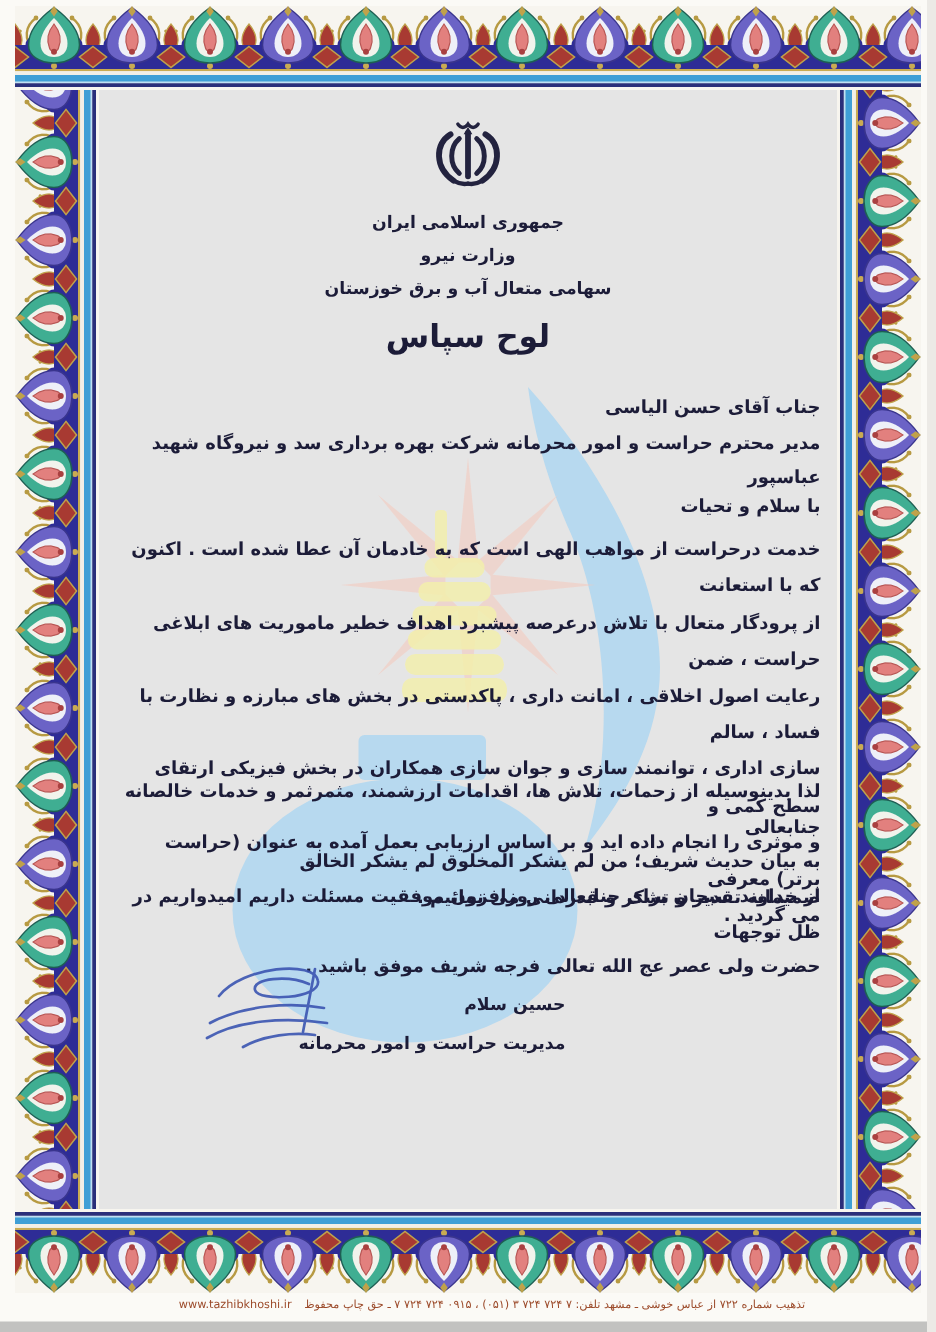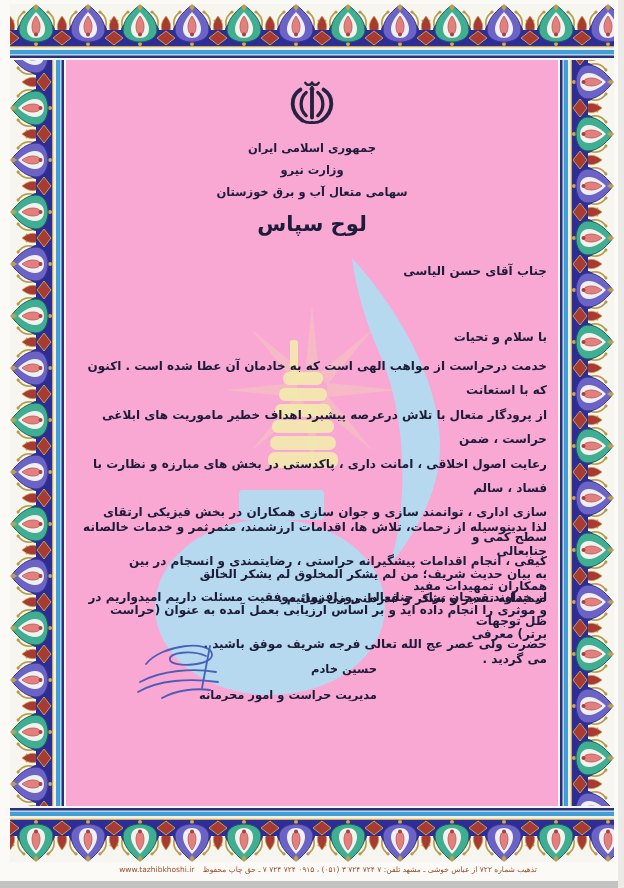--- a/index.html
+++ b/index.html
@@ -5,21 +5,21 @@
   html,body{margin:0;padding:0;}
   body{
     width:624px;height:888px;position:relative;overflow:hidden;
     background:#fbfaf6;
     font-family:"DejaVu Sans", sans-serif;
   }
   .photo-right-edge{position:absolute;right:0;top:0;width:6px;height:888px;background:#eceae6;}
   .photo-bottom-strip{position:absolute;left:0;top:881px;width:624px;height:7px;background:#c2c2c0;}
 
   
-  .cert{position:absolute;left:10px;top:4px;width:604px;height:858px;background:#f9a8d4;}
+  .cert{position:absolute;left:10px;top:4px;width:604px;height:858px;background:#e5e5e5;}
   .border-svg{position:absolute;left:0;top:0;}
 
   
   .content{position:absolute;left:58px;top:56px;width:488px;height:746px;direction:rtl;color:#1c1c38;}
   .watermark{position:absolute;left:0;top:0;pointer-events:none;}
 
   .emblem{position:absolute;top:16px;left:0;right:0;text-align:center;}
   .hdr{position:absolute;left:0;right:0;text-align:center;font-size:11.5px;font-weight:600;line-height:21.5px;letter-spacing:.2px;}
   .title{position:absolute;left:0;right:0;text-align:center;font-size:21px;font-weight:bold;}
 
@@ -164,30 +164,30 @@
     </div>
 
     <div class="hdr" style="top:78px">جمهوری اسلامی ایران</div>
     <div class="hdr" style="top:100px">وزارت نیرو</div>
     <div class="hdr" style="top:122px">سهامی متعال آب و برق خوزستان</div>
 
     <div class="title" style="top:152px">لوح سپاس</div>
 
     <div class="block recipient">
       <div>جناب آقای حسن الیاسی</div>
+      <div>مدیر محترم حراست و امور محرمانه شرکت بهره برداری سد و نیروگاه شهید عباسپور</div>
     </div>
 
     <div class="block salutation">با سلام و تحیات</div>
 
     <div class="block para1">
       <div>خدمت درحراست از مواهب الهی است که به خادمان آن عطا شده است . اکنون که با استعانت</div>
       <div>از پرودگار متعال با تلاش درعرصه پیشبرد اهداف خطیر ماموریت های ابلاغی حراست ، ضمن</div>
       <div>رعایت اصول اخلاقی ، امانت داری ، پاکدستی در بخش های مبارزه و نظارت با فساد ، سالم</div>
       <div>سازی اداری ، توانمند سازی و جوان سازی همکاران در بخش فیزیکی ارتقای سطح کمی و</div>
-      <div>کیفی ، انجام اقدامات پیشگیرانه حراستی ، رضایتمندی و انسجام در بین همکاران تمهیدات مفید</div>
       <div>و موثری را انجام داده اید و بر اساس ارزیابی بعمل آمده به عنوان (حراست برتر) معرفی</div>
       <div>می گردید .</div>
     </div>
 
     <div class="block para2">
       <div>لذا بدینوسیله از زحمات، تلاش ها، اقدامات ارزشمند، مثمرثمر و خدمات خالصانه جنابعالی</div>
       <div>به بیان حدیث شریف؛ من لم یشکر المخلوق لم یشکر الخالق</div>
       <div>صمیمانه تقدیر و تشکر و قدردانی می نمائیم .</div>
     </div>
 
@@ -200,21 +200,21 @@
       <g stroke="#3b55b2" stroke-width="1.8" fill="none" stroke-linecap="round" opacity="0.9">
         <path d="M14 26 C30 6 78 2 80 16 C82 28 40 30 38 22 C36 14 60 12 74 18"></path>
         <path d="M78 8 L70 50"></path>
         <path d="M8 44 C30 32 62 30 84 34"></path>
         <path d="M6 54 C26 42 58 40 86 44"></path>
         <path d="M30 60 C44 52 64 50 78 52"></path>
       </g>
     </svg>
 
     <div class="sig-block">
-      <div class="sig-name">حسین خادم</div>
+      <div class="sig-name">حسین سلام</div>
       <div class="sig-title">مدیریت حراست و امور محرمانه</div>
     </div>
 
   </div>
 </div>
 
 <div class="credit-line">
   <span>تذهیب شماره ۷۲۲ از عباس خوشی ـ مشهد تلفن: ۷ ۷۲۴ ۷۲۴ ۳ (۰۵۱) ، ۰۹۱۵ ۷۲۴ ۷۲۴ ۷ ـ حق چاپ محفوظ</span>
   <span class="url">www.tazhibkhoshi.ir</span>
 </div>

